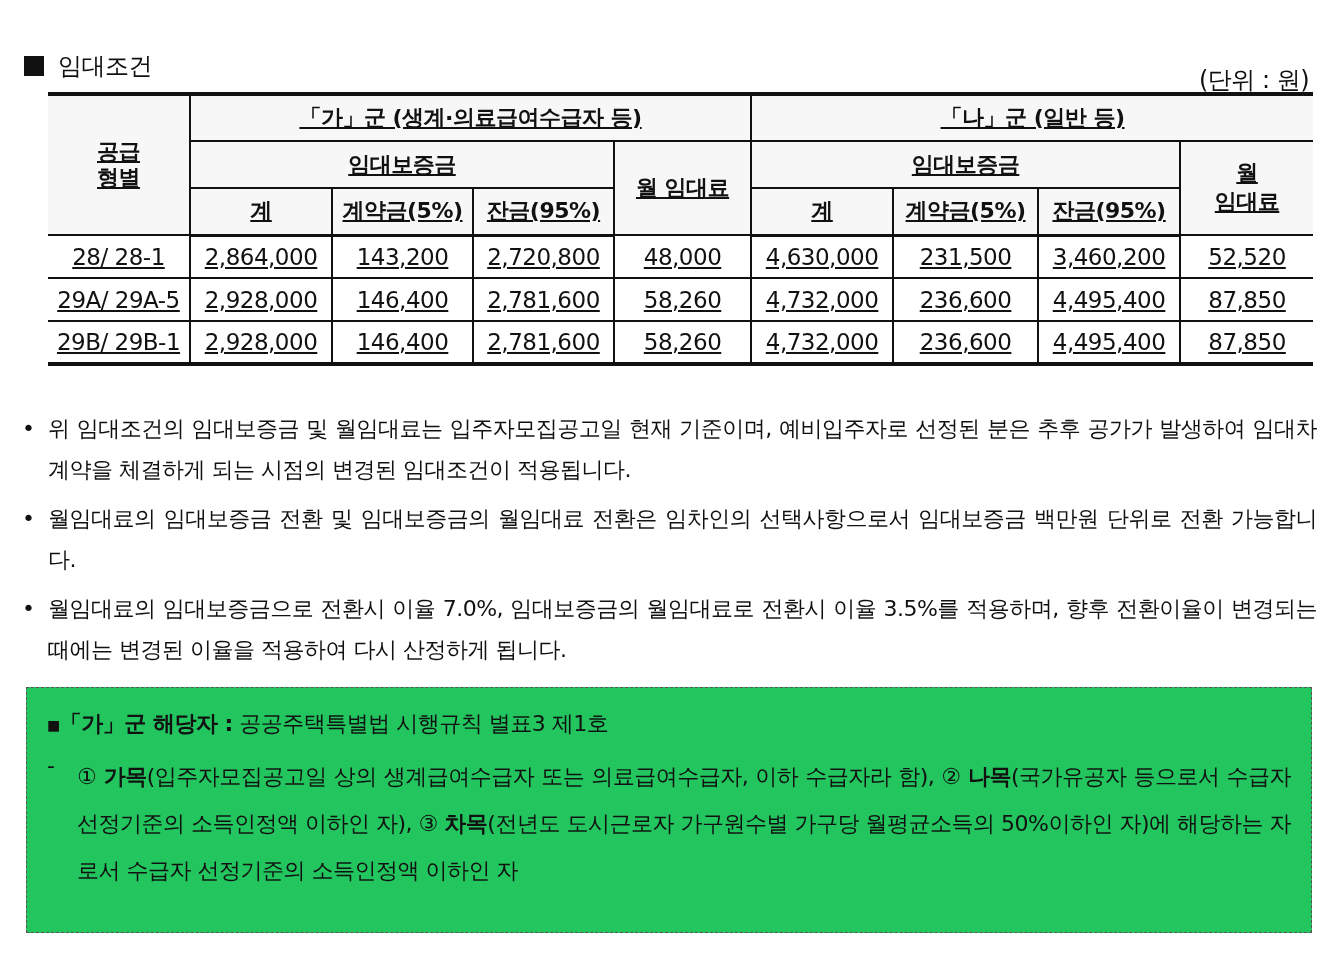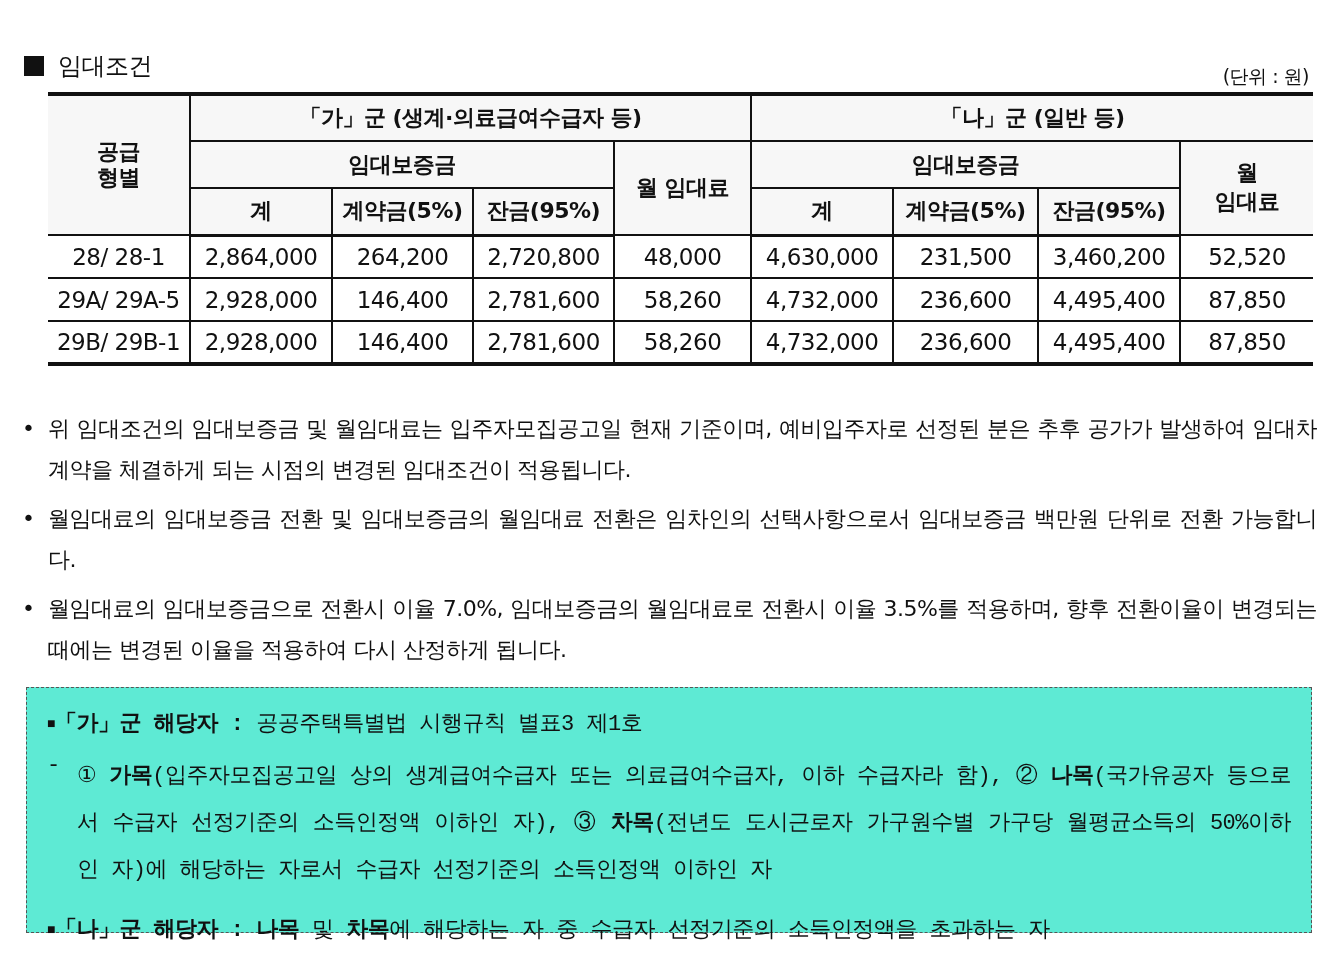--- a/index.html
+++ b/index.html
@@ -8,31 +8,31 @@
 
     .title {
       position: absolute; left: 24px; top: 24px;
       font-size: 24px; font-weight: normal; letter-spacing: -0.5px;
       display: flex; align-items: center; margin-top: 26px;
     }
     .title .sq { display: inline-block; width: 20px; height: 20px; background: #111; margin-right: 14px; }
 
     .unit {
       position: absolute; right: 30px; top: 64px;
-      font-size: 19px; letter-spacing: -0.5px;
+      font-size: 24px; letter-spacing: -0.5px;
     }
 
     table.rent {
       position: absolute; left: 48px; top: 92px;
       width: 1265px; border-collapse: collapse; table-layout: fixed;
       border-top: 4px solid #111; border-bottom: 4px solid #111;
     }
     table.rent th, table.rent td {
       border: 2px solid #111; text-align: center; vertical-align: middle;
-      padding: 0; letter-spacing: -0.5px;
+      padding: 0; letter-spacing: -0.5px; text-decoration: underline;
     }
     table.rent tr > :first-child { border-left: none; }
     table.rent tr > :last-child { border-right: none; }
     table.rent th {
       background: #f7f7f7; font-weight: bold; font-size: 22px; height: 47px;
     }
     table.rent thead tr:last-child th { border-bottom: 3px solid #111; }
     table.rent td { font-size: 23px; height: 43px; background: #fff; }
     table.rent th.hd-type { line-height: 1.2; }
     table.rent th.hd-mo2 { line-height: 1.3; }
@@ -40,23 +40,23 @@
     .notes {
       position: absolute; left: 22px; top: 408px; width: 1295px;
       font-size: 22px; line-height: 41px; letter-spacing: -0.5px;
     }
     .note { display: flex; margin-bottom: 8px; }
     .note .bullet { width: 26px; flex: none; font-size: 22px; }
     .note .txt { flex: 1; text-align: justify; text-align-last: left; }
 
     .box {
       position: absolute; left: 26px; top: 687px; width: 1286px; height: 246px;
-      border: 1px dashed #555; background: #5eead4;
+      border: 1px dashed #555; background: #22c55e;
       padding: 14px 20px 0 20px;
-      font-size: 22px; letter-spacing: -0.5px; font-family: Liberation Mono, monospace;
+      font-size: 22px; letter-spacing: -0.5px;
     }
     .box .line { line-height: 44px; }
     .box .b { font-weight: bold; }
     .box .sub { display: flex; margin-top: 6px; }
     .box .sub .dash { width: 30px; flex: none; }
     .box .sub .txt { flex: 1; line-height: 47px; text-align: justify; text-align-last: left; }
     .box .line2 { margin-top: 14px; line-height: 44px; }
   </style>
 </head>
 <body>
@@ -102,21 +102,21 @@
       <th>잔금(95%)</th>
       <th>계</th>
       <th>계약금(5%)</th>
       <th>잔금(95%)</th>
     </tr>
   </thead>
   <tbody>
     <tr>
       <td>28/ 28-1</td>
       <td>2,864,000</td>
-      <td>264,200</td>
+      <td>143,200</td>
       <td>2,720,800</td>
       <td>48,000</td>
       <td>4,630,000</td>
       <td>231,500</td>
       <td>3,460,200</td>
       <td>52,520</td>
     </tr>
     <tr>
       <td>29A/ 29A-5</td>
       <td>2,928,000</td>
@@ -158,16 +158,13 @@
 </div>
 
 <div class="box">
   <div class="line">
     <span style="font-size:14px;vertical-align:middle;">■</span><span class="b">「가」군 해당자 :</span><span> 공공주택특별법 시행규칙 별표3 제1호</span>
   </div>
   <div class="sub">
     <span class="dash">-</span>
     <span class="txt"><span>① </span><span class="b">가목</span><span>(입주자모집공고일 상의 생계급여수급자 또는 의료급여수급자, 이하 수급자라 함), ② </span><span class="b">나목</span><span>(국가유공자 등으로서 수급자 선정기준의 소득인정액 이하인 자), ③ </span><span class="b">차목</span><span>(전년도 도시근로자 가구원수별 가구당 월평균소득의 50%이하인 자)에 해당하는 자로서 수급자 선정기준의 소득인정액 이하인 자</span></span>
   </div>
-  <div class="line2">
-    <span style="font-size:14px;vertical-align:middle;">■</span><span class="b">「나」군 해당자 :</span><span class="b"> 나목</span><span> 및 </span><span class="b">차목</span><span>에 해당하는 자 중 수급자 선정기준의 소득인정액을 초과하는 자</span>
-  </div>
 </div>
 
 </body></html>

